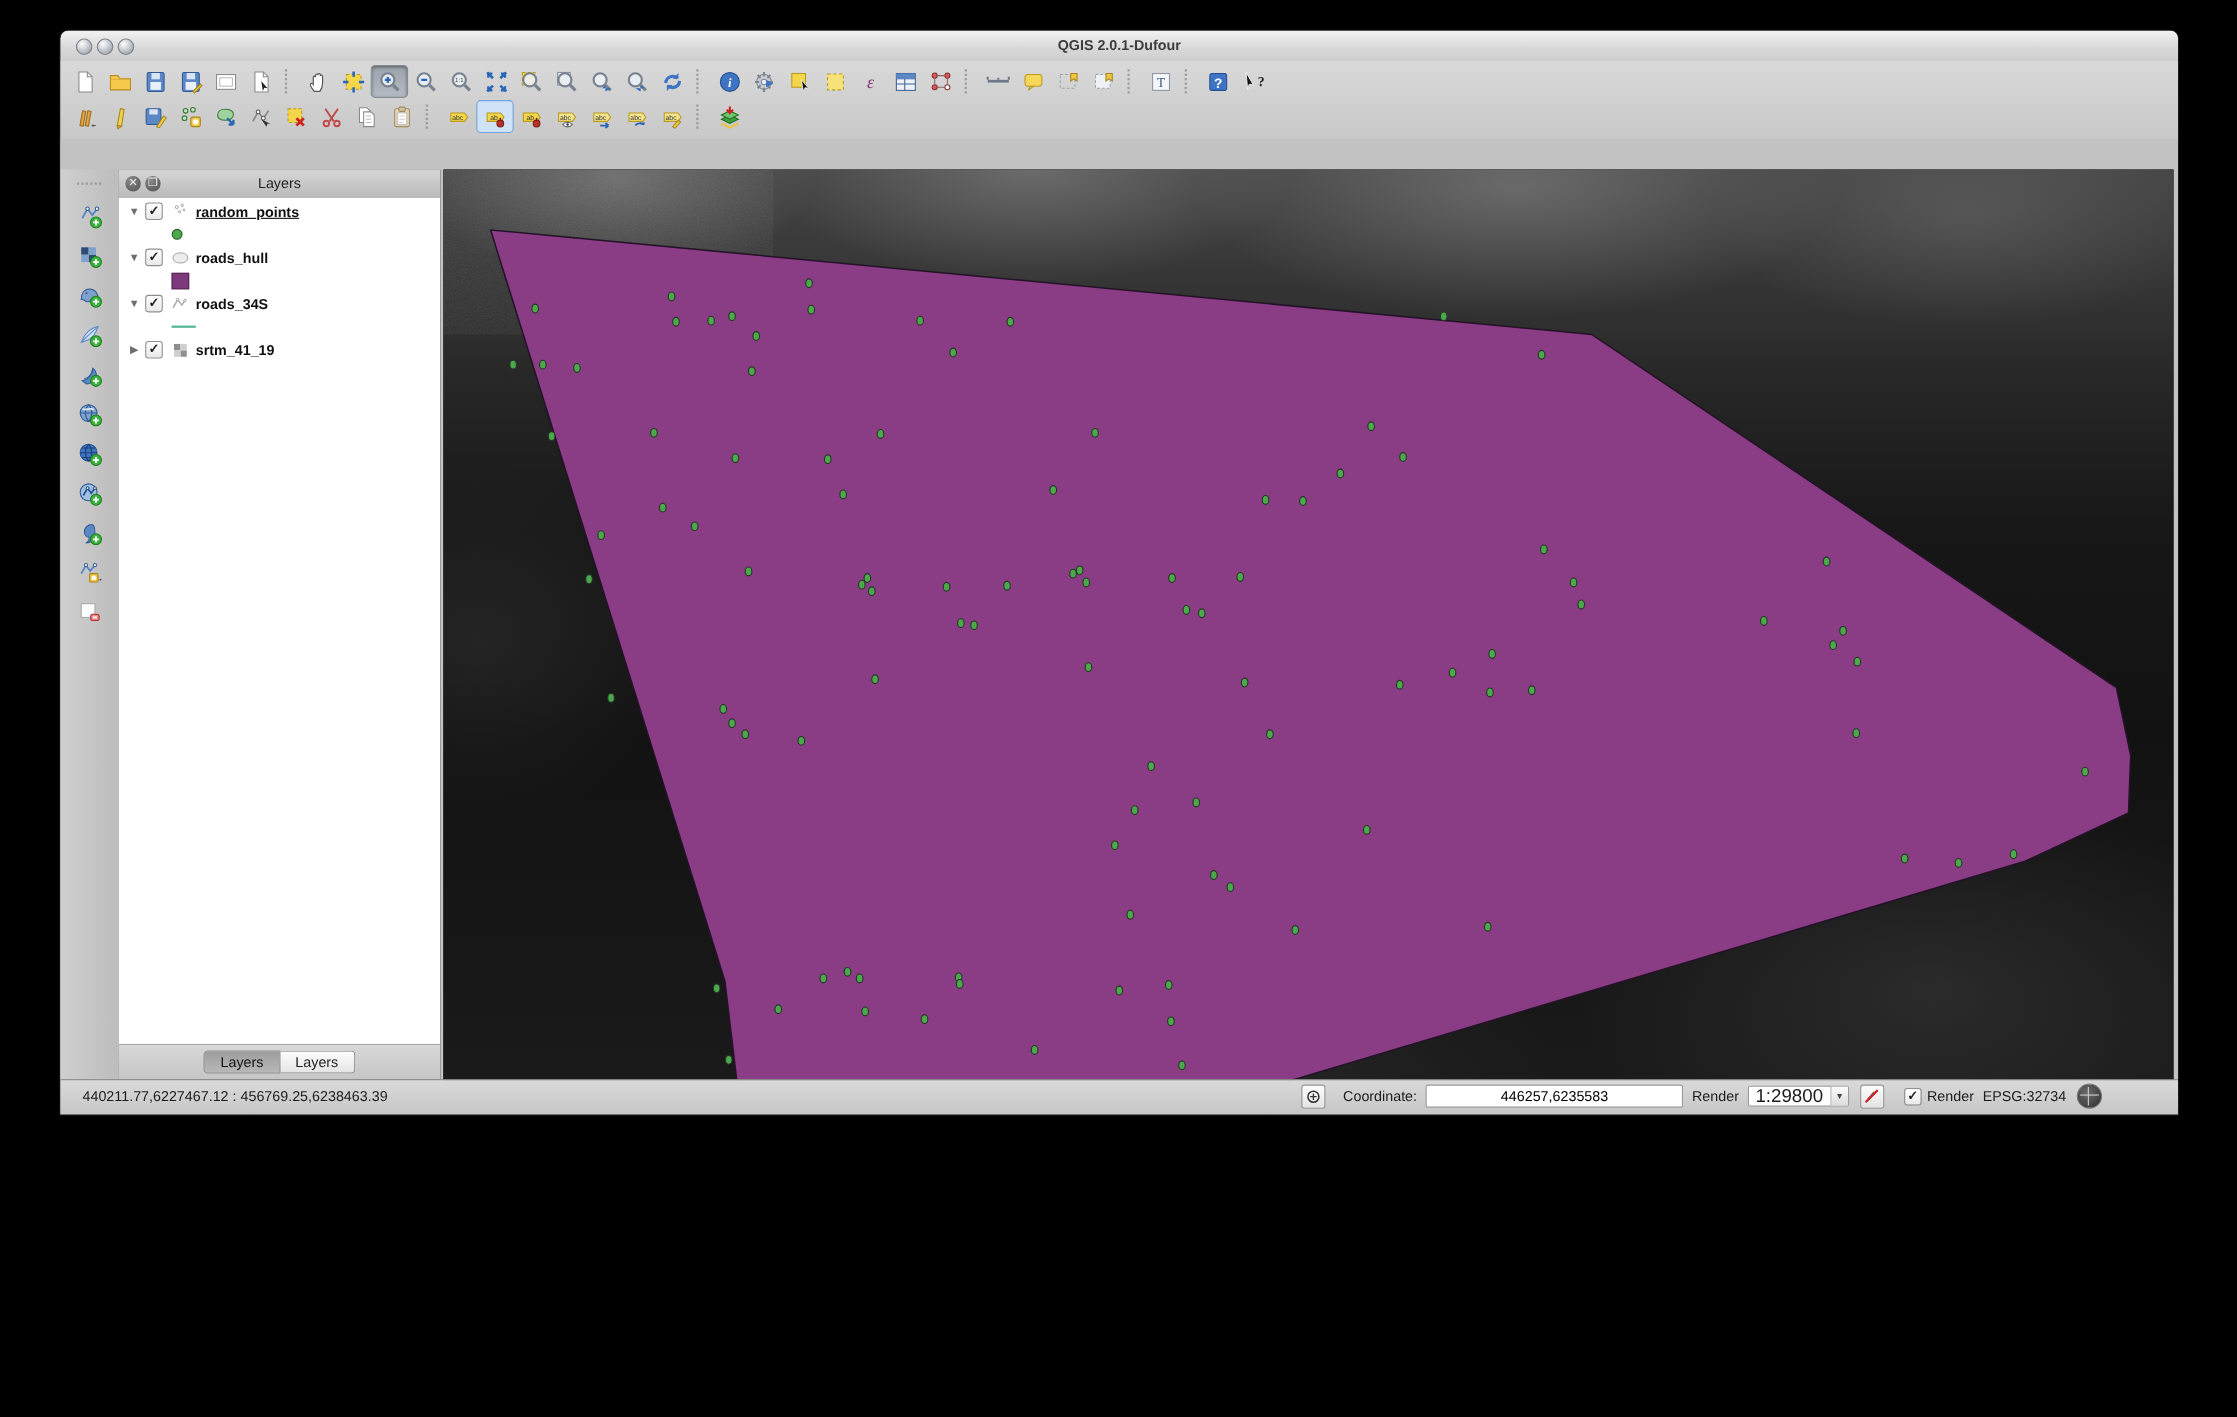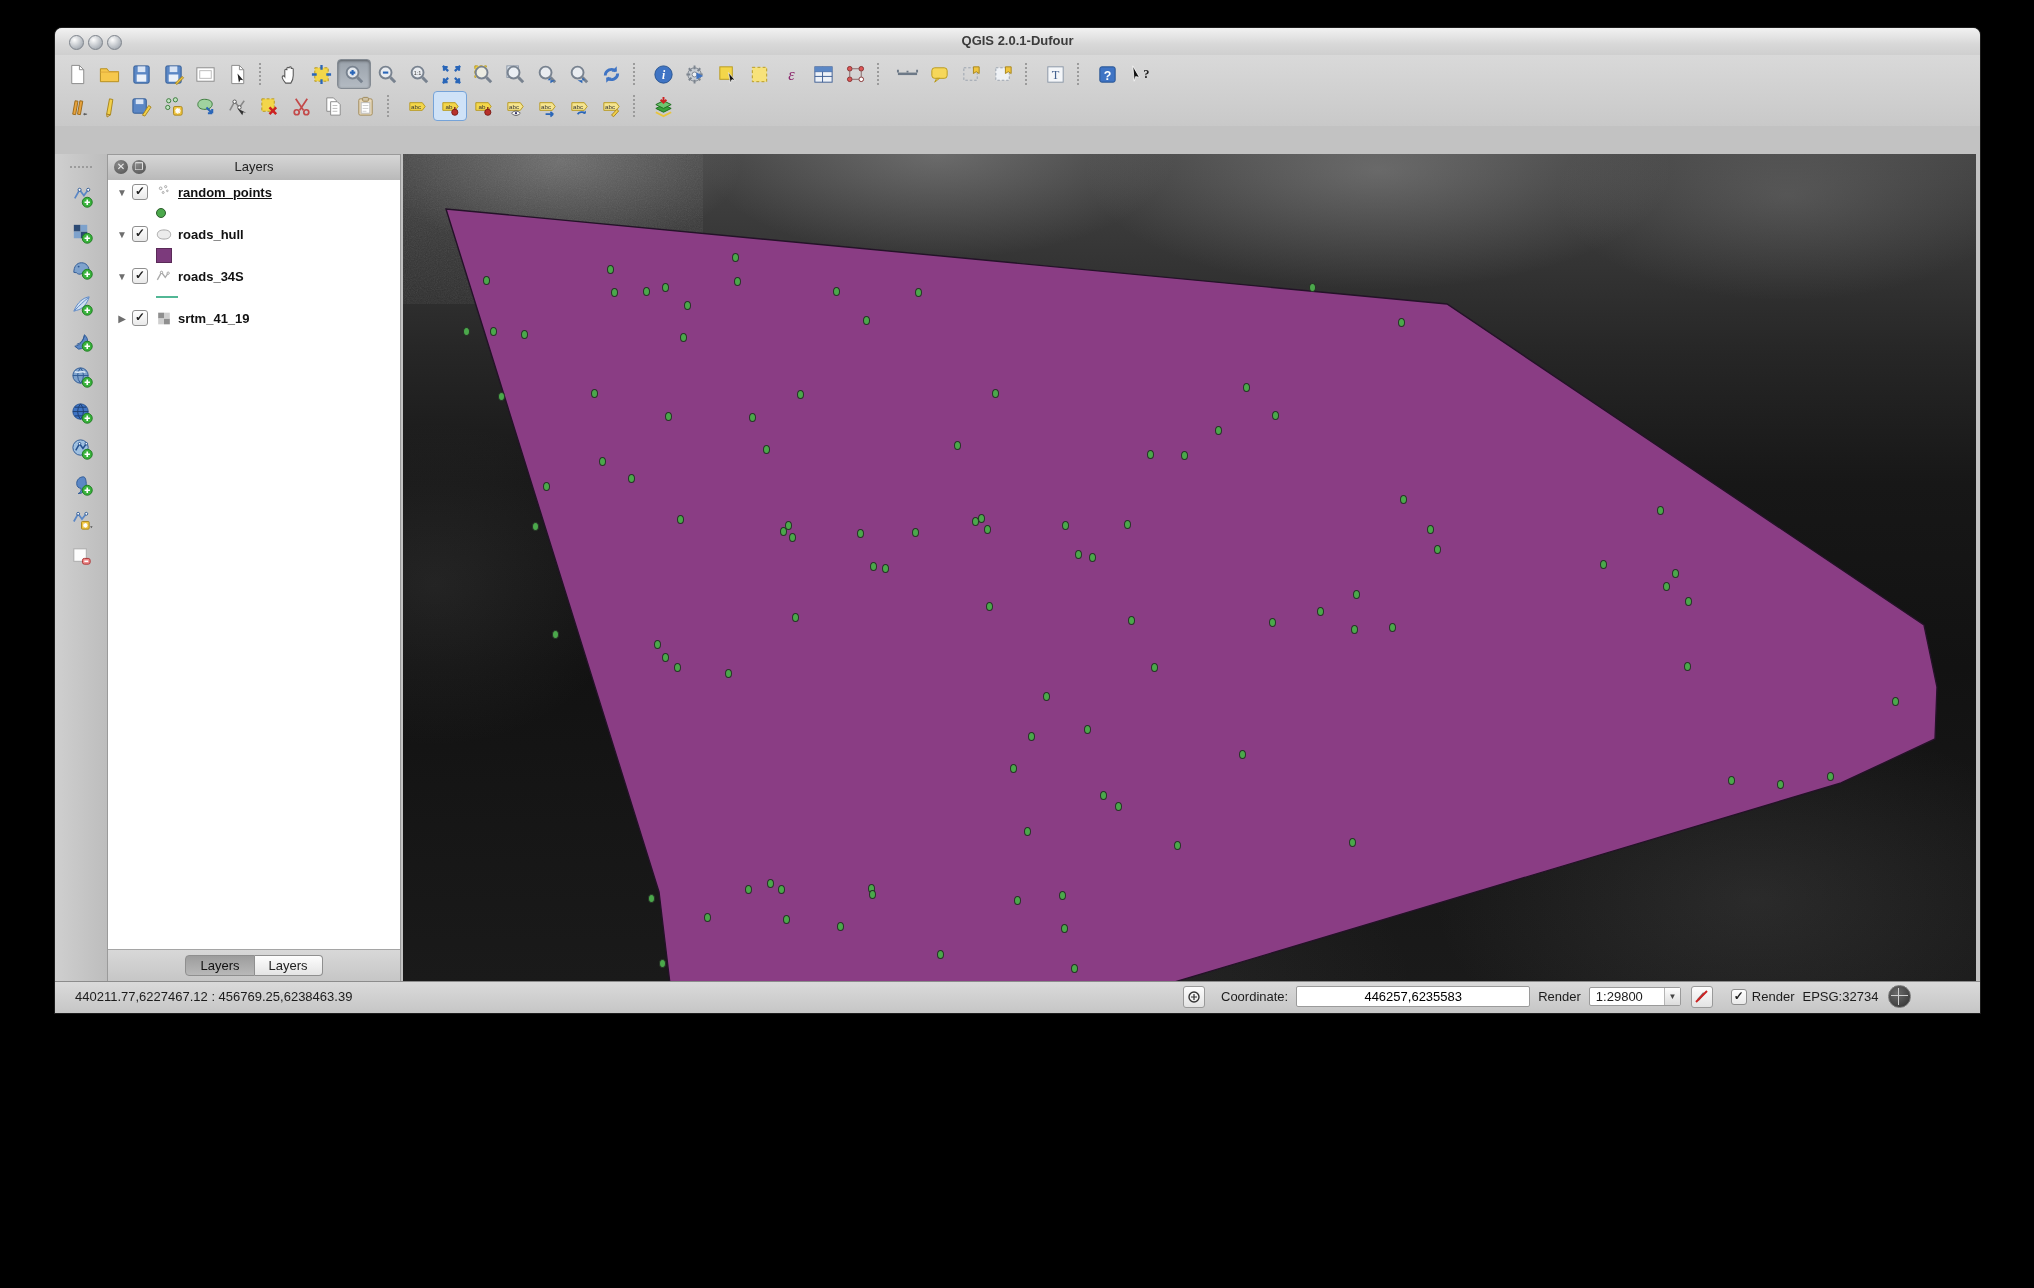--- a/index.html
+++ b/index.html
@@ -71,21 +71,21 @@
   #status{position:absolute;left:0;bottom:0;right:0;height:31px;background:linear-gradient(180deg,#dadada,#c6c6c6);
           border-top:1px solid #8c8c8c;font-size:13px;color:#1c1c1c;}
   #extents{position:absolute;left:20px;top:7px;}
   #coordwrap{position:absolute;left:1128px;top:3px;display:flex;align-items:center;}
   .sbicon{width:20px;height:20px;border:1px solid #9a9a9a;background:linear-gradient(#fdfdfd,#e3e3e3);border-radius:3px;
           display:flex;align-items:center;justify-content:center;margin-right:8px;}
   #coordfield{width:228px;height:17px;border:1px solid #9a9a9a;background:#fff;text-align:center;font-size:13px;
               font-family:"Liberation Sans",sans-serif;border-radius:2px;}
   .sblabel{margin:0 8px;}
   #scalebox{display:flex;align-items:center;border:1px solid #9a9a9a;background:#fff;height:17px;border-radius:2px;}
-  #scaleval{padding:0 6px;font-size:13px;min-width:62px;}
+  #scaleval{padding:0 6px;font-size:17px;min-width:62px;}
   #scalearrow{width:15px;height:17px;background:linear-gradient(#fdfdfd,#dcdcdc);border-left:1px solid #b5b5b5;
               font-size:8px;text-align:center;line-height:17px;color:#444;}
   #rendwrap{display:flex;align-items:center;margin-left:10px;}
   #rendwrap .cbx{margin:0 5px 0 0;}
   #crslabel{margin-left:8px;}
   .globe{width:21px;height:21px;border-radius:50%;background:radial-gradient(circle at 40% 35%,#6a6a6a,#2e2e2e);
          border:1px solid #777;position:relative;margin-left:10px;}
   .globe:before{content:"";position:absolute;left:2px;right:2px;top:9px;border-top:1.5px solid #cfcfcf;}
   .globe:after{content:"";position:absolute;top:2px;bottom:2px;left:9px;border-left:1.5px solid #cfcfcf;}
 </style>

